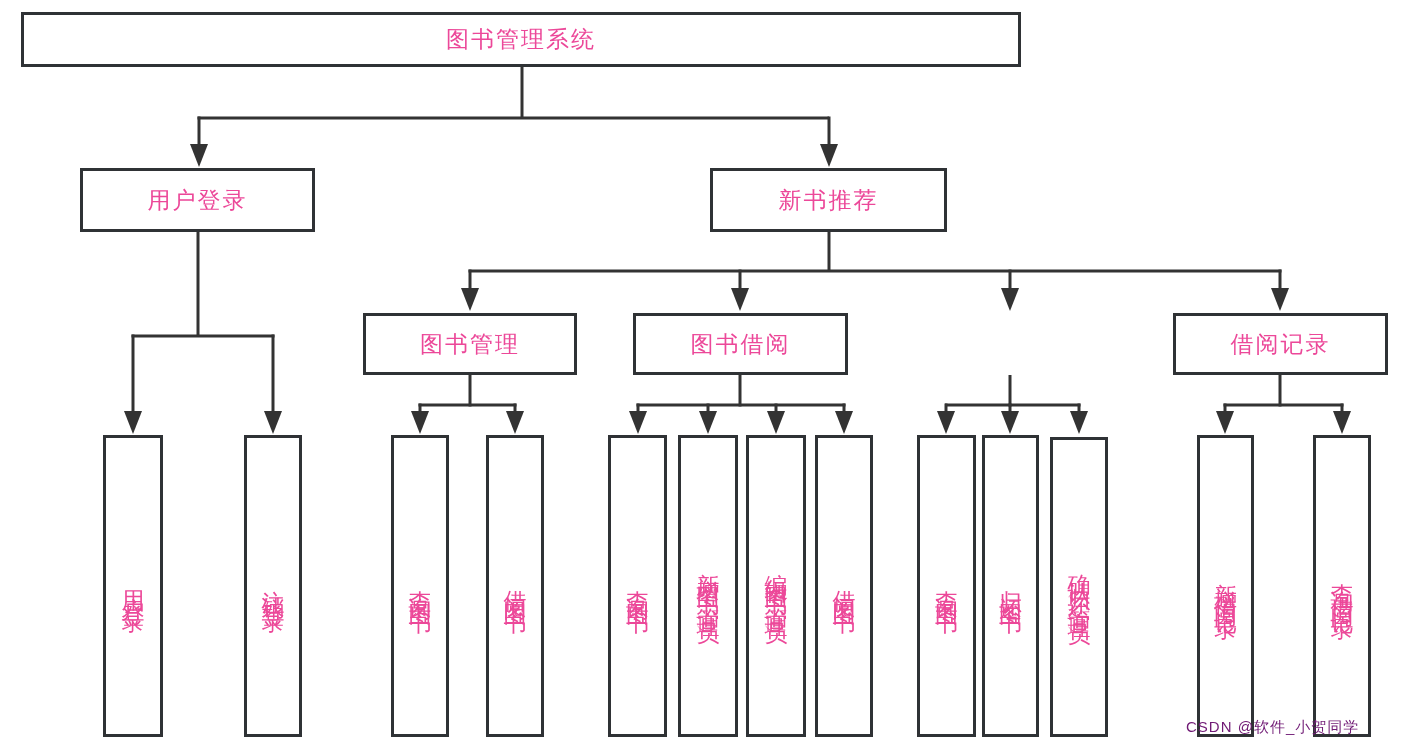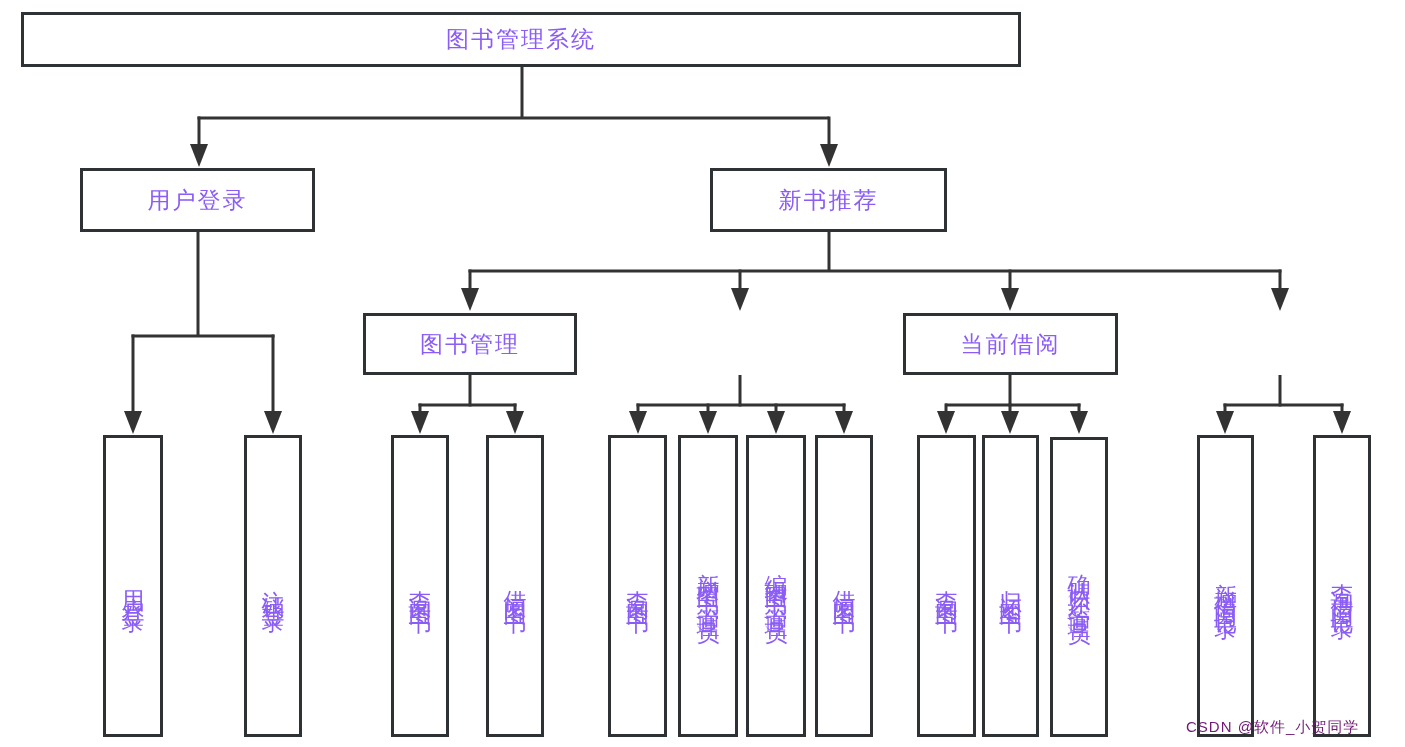--- a/index.html
+++ b/index.html
@@ -22,21 +22,21 @@
     height: 747px;
   }
   .node {
     position: absolute;
     box-sizing: border-box;
     background: #ffffff;
     border: 3px solid #2f3235;
     display: flex;
     align-items: center;
     justify-content: center;
-    color: #8b5cf6;
+    color: #ec4899;
   }
   .hnode span {
     font-size: 23px;
     letter-spacing: 2px;
     white-space: nowrap;
   }
   .root-node span {
     font-size: 23px;
     letter-spacing: 2px;
   }
@@ -136,22 +136,25 @@
   <div class="node hnode" style="left:80px;top:168px;width:235px;height:64px">
     <span>用户登录</span>
   </div>
   <div class="node hnode" style="left:710px;top:168px;width:237px;height:64px">
     <span>新书推荐</span>
   </div>
 
   <div class="node hnode" style="left:363px;top:313px;width:214px;height:62px">
     <span>图书管理</span>
   </div>
-  <div class="node hnode" style="left:903px;top:313px;width:215px;height:62px">
-    <span>当前借阅</span>
+  <div class="node hnode" style="left:633px;top:313px;width:215px;height:62px">
+    <span>图书借阅</span>
+  </div>
+  <div class="node hnode" style="left:1173px;top:313px;width:215px;height:62px">
+    <span>借阅记录</span>
   </div>
 
   <div class="node vnode" style="left:103px;top:435px;width:60px;height:302px">
     <span>用户登录</span>
   </div>
   <div class="node vnode" style="left:244px;top:435px;width:58px;height:302px">
     <span>注销登录</span>
   </div>
 
   <div class="node vnode" style="left:391px;top:435px;width:58px;height:302px">

